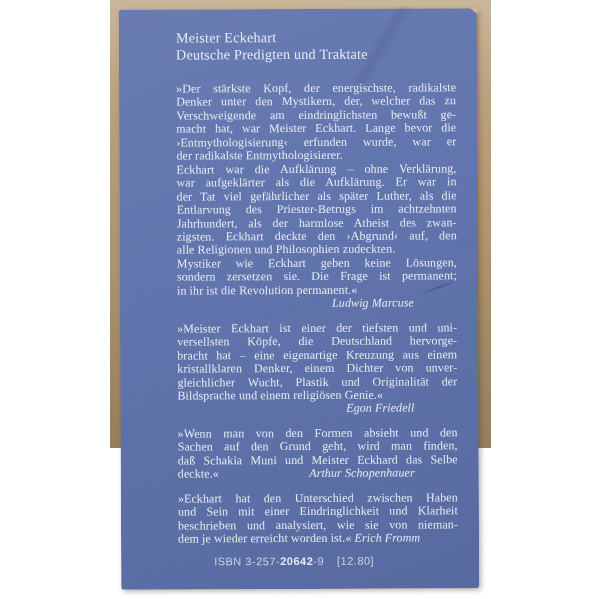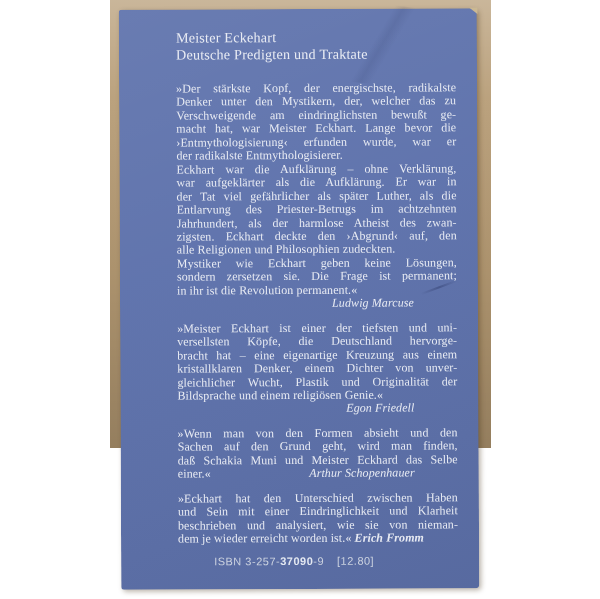--- a/index.html
+++ b/index.html
@@ -95,27 +95,27 @@
             <div class="qline">kristallklaren Denker, einem Dichter von unver-</div>
             <div class="qline">gleichlicher Wucht, Plastik und Originalität der</div>
             <div class="qline ragged">Bildsprache und einem religiösen Genie.«</div>
             <div class="attr-line">Egon Friedell</div>
           </div>
           <div class="quote-block">
             <div class="qline">»Wenn man von den Formen absieht und den</div>
             <div class="qline">Sachen auf den Grund geht, wird man finden,</div>
             <div class="qline">daß Schakia Muni und Meister Eckhard das Selbe</div>
             <div class="qline ragged lastflex">
-              <div class="">einer.«</div>
+              <div class="">deckte.«</div>
               <div class="attr">Arthur Schopenhauer</div>
             </div>
           </div>
           <div class="quote-block">
             <div class="qline">»Eckhart hat den Unterschied zwischen Haben</div>
             <div class="qline">und Sein mit einer Eindringlichkeit und Klarheit</div>
             <div class="qline">beschrieben und analysiert, wie sie von nieman-</div>
-            <div class="qline ragged">dem je wieder erreicht worden ist.« <div class="attr" style="display: inline; font-weight: bold;">Erich Fromm</div></div>
+            <div class="qline ragged">dem je wieder erreicht worden ist.« <div class="attr" style="display: inline;">Erich Fromm</div></div>
           </div>
         </div>
-      <div class="isbn"><span>ISBN 3-257-</span><span class="b">37090</span><span>-9</span><span class="price">[12.80]</span></div>
+      <div class="isbn"><span>ISBN 3-257-</span><span class="b">20642</span><span>-9</span><span class="price">[12.80]</span></div>
     </div>
   </div>
 </div>
 
 </body></html>

